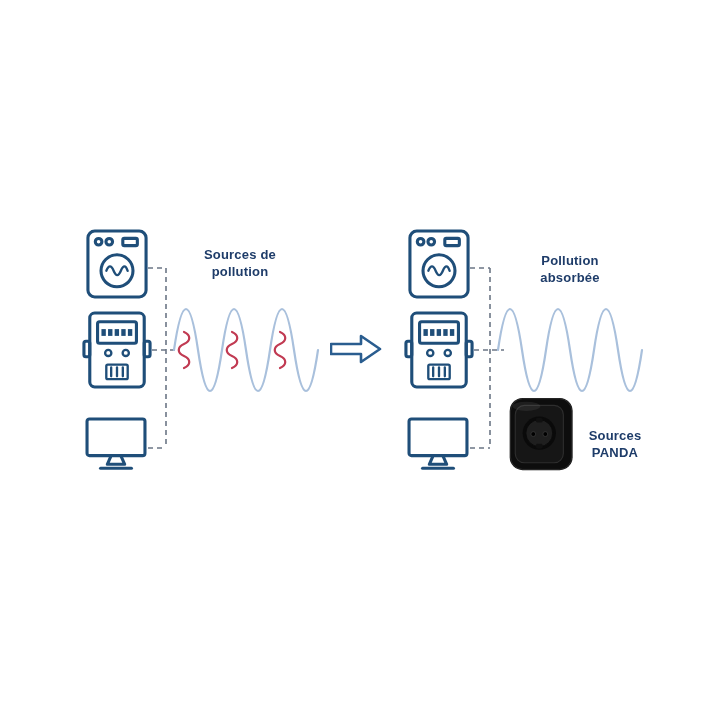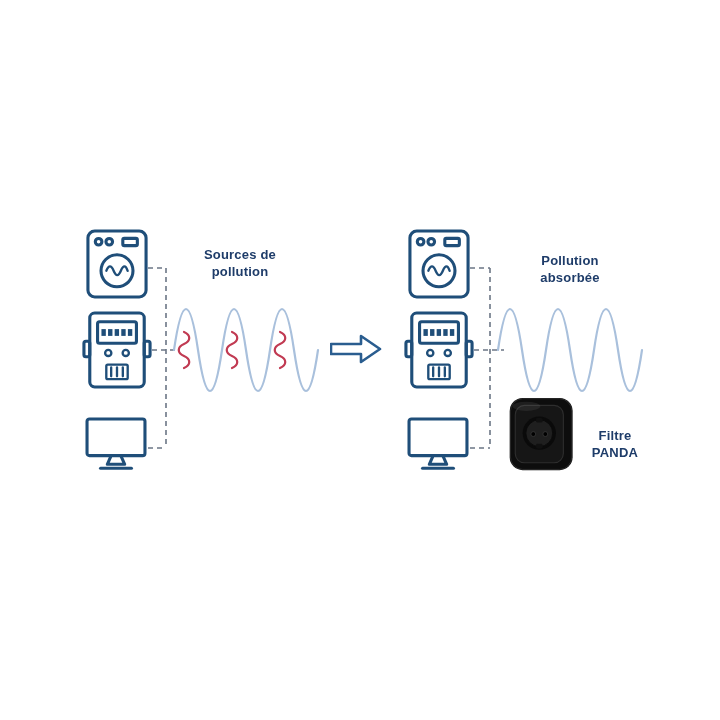--- a/index.html
+++ b/index.html
@@ -145,16 +145,16 @@
     <rect x="10" y="10" width="52" height="62" rx="10" fill="#161616" stroke="#2e2e2e" stroke-width="1.2"></rect>
     <ellipse cx="22" cy="11" rx="15" ry="5" fill="#ffffff" opacity="0.07"></ellipse>
     <circle cx="36" cy="40" r="18" fill="#0a0a0a"></circle>
     <circle cx="36" cy="40" r="14.5" fill="#1f1f1f" stroke="#0a0a0a" stroke-width="1"></circle>
     <rect x="32.5" y="23.5" width="7" height="5" rx="1.5" fill="#101010"></rect>
     <rect x="32.5" y="51.5" width="7" height="5" rx="1.5" fill="#101010"></rect>
     <circle cx="29.5" cy="41" r="2.6" fill="#000000" stroke="#3a3a3a" stroke-width="0.8"></circle>
     <circle cx="42.5" cy="41" r="2.6" fill="#000000" stroke="#3a3a3a" stroke-width="0.8"></circle>
   </svg>
 
-  <div class="lbl" style="left:582px; top:428px; width:66px;">Filtre
+  <div class="lbl" style="left:582px; top:428px; width:66px;">Sources
 PANDA</div>
 
 </div>
 
 </body></html>

